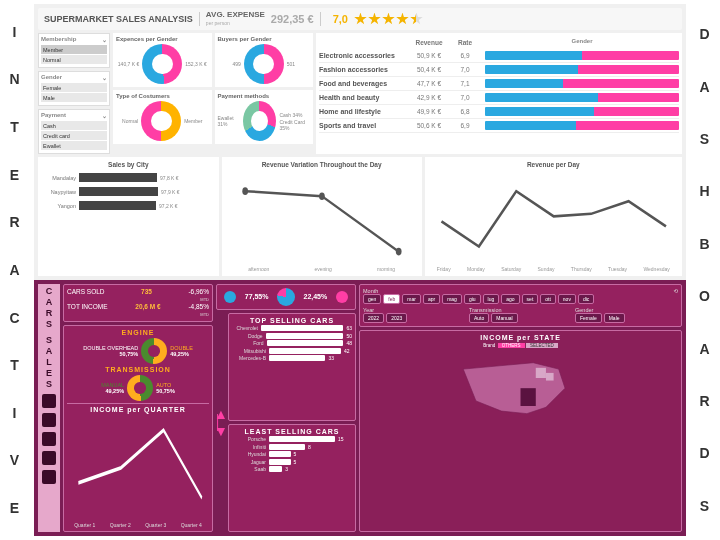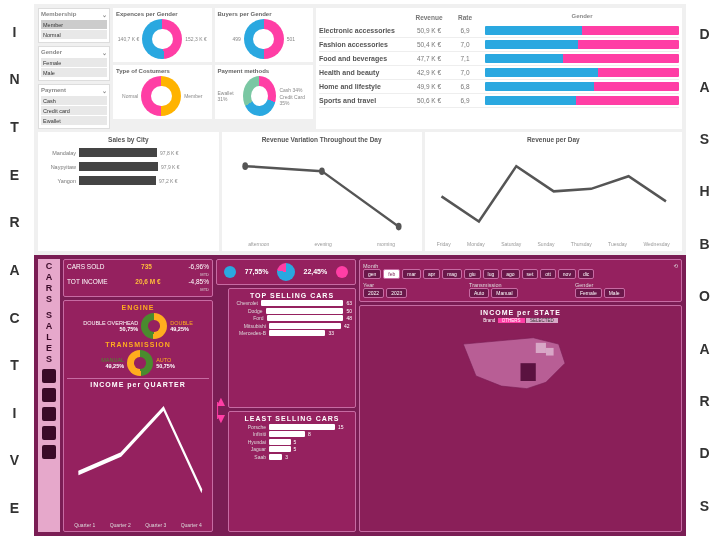--- a/index.html
+++ b/index.html
@@ -96,20 +96,35 @@
     <span>C</span>
     <span>T</span>
     <span>I</span>
     <span>V</span>
     <span>E</span>
   </div>
 
 <div class="main">
 
   <div class="sm">
+    <div class="hdr">
+      <span class="t1">SUPERMARKET SALES ANALYSIS</span>
+      <span class="sep"></span>
+      <span class="ae"><b>AVG. EXPENSE</b><i>per person</i></span>
+      <span class="val">292,35 €</span>
+      <span class="sep"></span>
+      <span class="rate">7,0</span>
+      <span class="stars">
+        <span class="star"></span>
+        <span class="star"></span>
+        <span class="star"></span>
+        <span class="star"></span>
+        <span class="star half"></span>
+      </span>
+    </div>
 
     <div class="row1">
       <div class="filters">
         <div class="fbox">
           <div class="ft">
               <span>Membership</span>
               <span>⌄</span>
             </div>
           <div class="fo sel">Member</div>
           <div class="fo">Normal</div>

